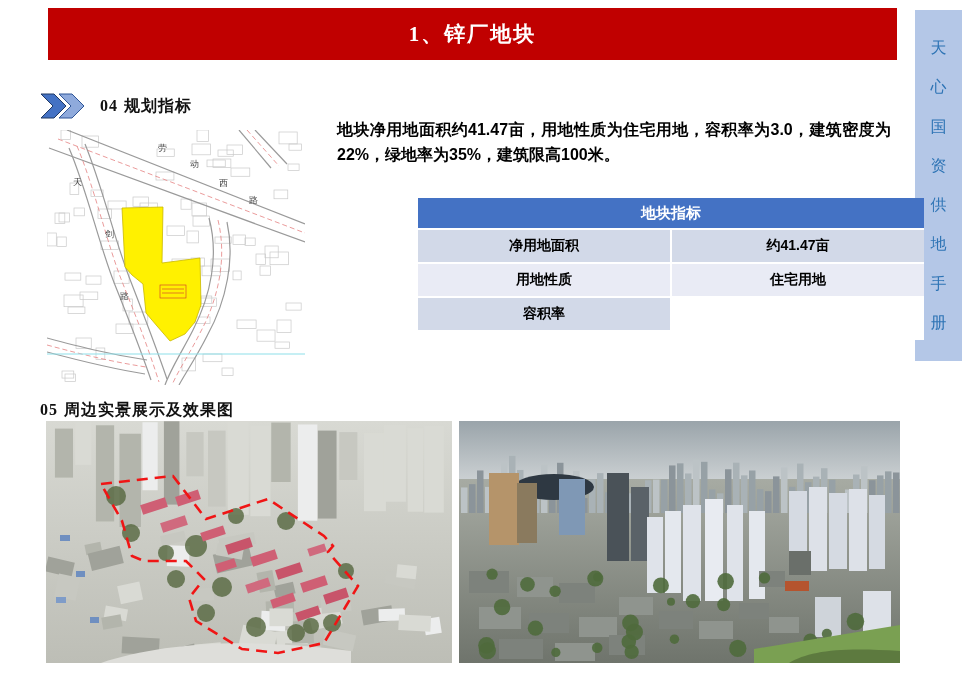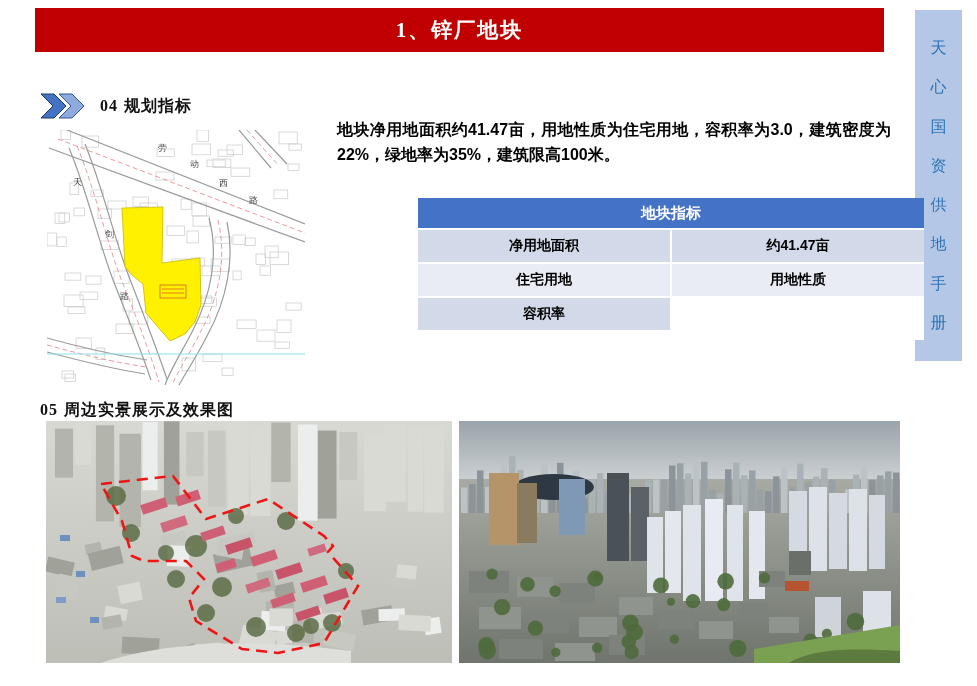--- a/index.html
+++ b/index.html
@@ -1,20 +1,20 @@
 <!DOCTYPE html>
 <html><head>
 <meta charset="utf-8">
 <style>
   html,body{margin:0;padding:0;background:#ffffff;}
   .page{position:relative;width:977px;height:686px;background:#ffffff;overflow:hidden;
         font-family:"Liberation Sans",sans-serif;color:#000;}
 
   
-  .banner{position:absolute;left:35px;top:8px;width:849px;height:44px;background:#C00000;
+  .banner{position:absolute;left:48px;top:8px;width:849px;height:52px;background:#C00000;
           display:flex;align-items:center;justify-content:center;}
   .banner .t{color:#ffffff;font-family:"Liberation Serif",serif;font-weight:bold;
              font-size:21px;letter-spacing:2px;}
 
   
   .side{position:absolute;left:915px;top:10px;width:47px;height:351px;background:#B4C7E7;
         display:flex;flex-direction:column;align-items:center;justify-content:space-between;
         padding:30px 0;box-sizing:border-box;}
   .side span{color:#2E74B5;font-size:16px;line-height:1;}
 
@@ -198,22 +198,22 @@
 
   <div class="desc">地块净用地面积约41.47亩，用地性质为住宅用地，容积率为3.0，建筑密度为22%，绿地率为35%，建筑限高100米。</div>
 
   <div class="tbl">
     <div class="hd">地块指标</div>
     <div class="row a">
       <div class="cell">净用地面积</div>
       <div class="cell">约41.47亩</div>
     </div>
     <div class="row b">
+      <div class="cell">用地性质</div>
       <div class="cell">住宅用地</div>
-      <div class="cell">用地性质</div>
     </div>
     <div class="row a">
       <div class="cell">容积率</div>
     </div>
   </div>
 
   <div class="sec" id="sec05">
     <svg width="48" height="26" viewBox="0 0 48 26">
       <path d="M1,1 h13 l12,12 l-12,12 h-13 l12,-12 z" fill="#4472C4" stroke="#1F3864" stroke-width="1"></path>
       <path d="M19,1 h13 l12,12 l-12,12 h-13 l12,-12 z" fill="#8FAADC" stroke="#2F5597" stroke-width="1"></path>

